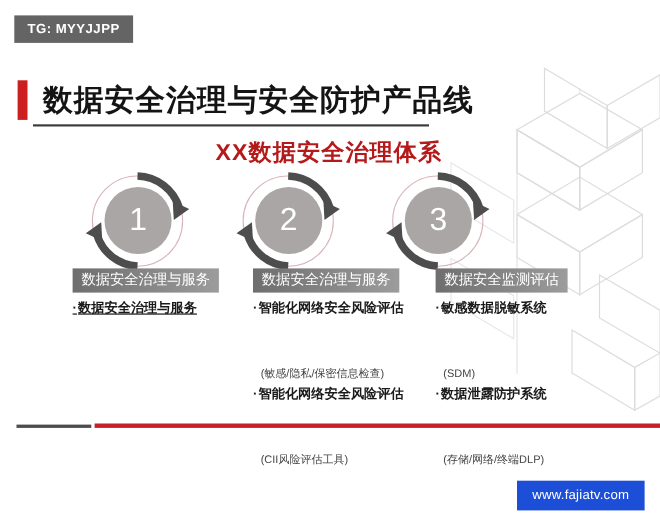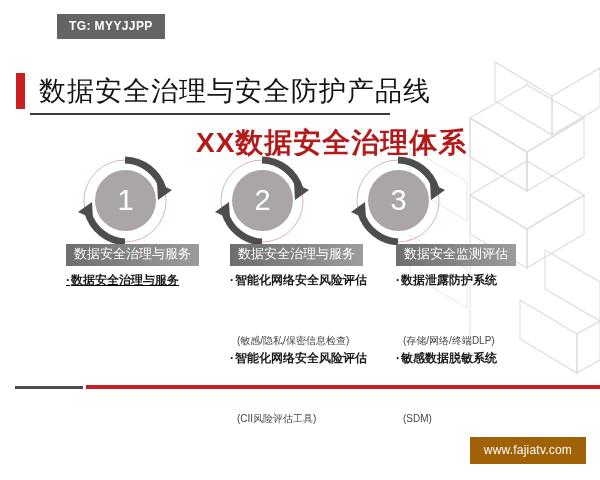--- a/index.html
+++ b/index.html
@@ -33,60 +33,59 @@
     left: 13px;
     top: 14px;
     background: #646464;
     color: #ffffff;
     font-size: 12px;
     font-weight: bold;
     letter-spacing: 0.4px;
     padding: 5px 12px 6px 12px;
     z-index: 6;
     white-space: nowrap;
-    margin-left: 44px;
   }
 
   
   .title-row {
     position: absolute;
     left: 16px;
     top: 73px;
     display: flex;
     align-items: center;
     z-index: 5;
   }
   .title-bar {
     width: 9px;
     height: 36px;
     background: #cc1f1f;
     margin-right: 14px;
   }
   .title-text {
     font-size: 27px;
-    font-weight: normal;
+    font-weight: bold;
     color: #141414;
     letter-spacing: 1px;
     line-height: 1;
     white-space: nowrap;
   }
   .title-underline {
     position: absolute;
     left: 30px;
     top: 113px;
     width: 360px;
     height: 2px;
     background: #3c3c3c;
     z-index: 5;
   }
   .subtitle {
     position: absolute;
     left: 196px;
     top: 124px;
-    font-size: 28px;
+    font-size: 21px;
     font-weight: bold;
     color: #b51a1a;
     letter-spacing: 1px;
     white-space: nowrap;
     z-index: 5;
   }
 
   
   .circles {
     position: absolute;
@@ -206,21 +205,21 @@
     width: 514px;
     height: 4px;
     background: #c62026;
   }
 
   
   .watermark {
     position: absolute;
     right: 14px;
     bottom: 16px;
-    background: #a16207;
+    background: #1d4ed8;
     color: #ffffff;
     font-size: 12px;
     padding: 6px 14px 7px 14px;
     letter-spacing: 0.2px;
     z-index: 6;
     white-space: nowrap;
   }
 </style>
 </head>
 <body>
@@ -330,29 +329,29 @@
           <div class="item-sub">(CII风险评估工具)</div>
         </li>
       </ul>
     </div>
 
     <div class="col col3">
       <div class="col-header">数据安全监测评估</div>
       <ul class="col-list">
         <li>
           <div class="item-main">
+            <span class="dot">·</span><span>敏感数据脱敏系统</span>
+          </div>
+          <div class="item-sub">(SDM)</div>
+        </li>
+        <li>
+          <div class="item-main">
             <span class="dot">·</span><span>数据泄露防护系统</span>
           </div>
           <div class="item-sub">(存储/网络/终端DLP)</div>
-        </li>
-        <li>
-          <div class="item-main">
-            <span class="dot">·</span><span>敏感数据脱敏系统</span>
-          </div>
-          <div class="item-sub">(SDM)</div>
         </li>
       </ul>
     </div>
 
   </div>
 
   <div class="divider">
     <div class="dark"></div>
     <div class="red"></div>
   </div>

